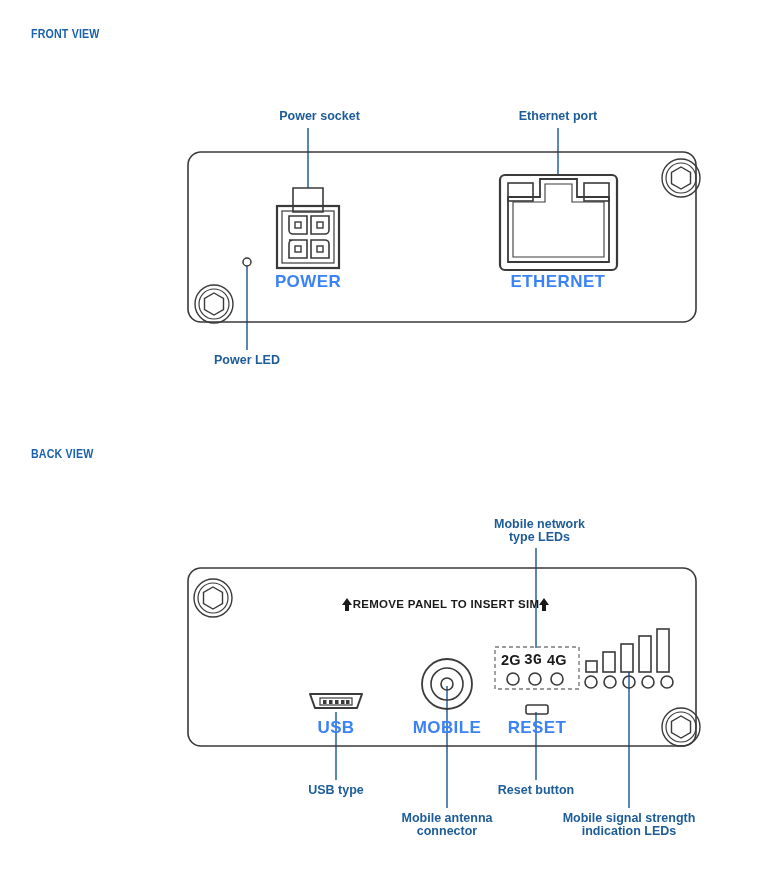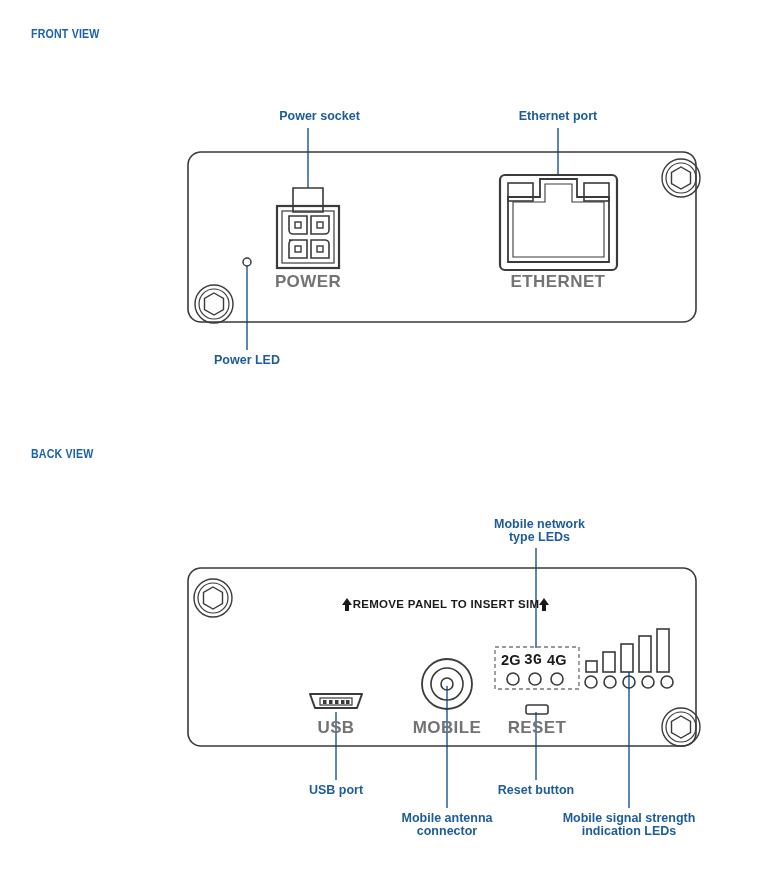--- a/index.html
+++ b/index.html
@@ -24,21 +24,21 @@
     font-size:12.5px;
     font-weight:bold;
     line-height:13px;
     white-space:nowrap;
   }
   .callout.c-center{transform:translateX(-50%);text-align:center;}
   .callout.c-right{transform:translateX(-100%);text-align:right;}
   svg{position:absolute;left:0;top:0;display:block;}
   .port-label{
     position:absolute;
-    color:#737373;
+    color:#3b82f6;
     font-weight:bold;
     font-size:17px;
     letter-spacing:.4px;
     white-space:nowrap;
     transform:translateX(-50%);
   }
   .sim-text{
     position:absolute;
     color:#1a1a1a;
     font-weight:bold;
@@ -113,21 +113,21 @@
 <div class="port-label" style="left:308px;top:272px;">POWER</div>
 <div class="port-label" style="left:558px;top:272px;">ETHERNET</div>
 
 <div class="section-title" style="left:31px;top:446px;">BACK VIEW</div>
 
 <div class="callout c-right" style="left:585px;top:518px;text-align:center;">
   <div>Mobile network</div>
   <div>type LEDs</div>
 </div>
 
-<div class="callout c-center" style="left:336px;top:784px;">USB port</div>
+<div class="callout c-center" style="left:336px;top:784px;">USB type</div>
 
 <div class="callout c-center" style="left:447px;top:812px;">
   <div>Mobile antenna</div>
   <div>connector</div>
 </div>
 
 <div class="callout c-center" style="left:536px;top:784px;">Reset button</div>
 
 <div class="callout c-center" style="left:629px;top:812px;">
   <div>Mobile signal strength</div>

